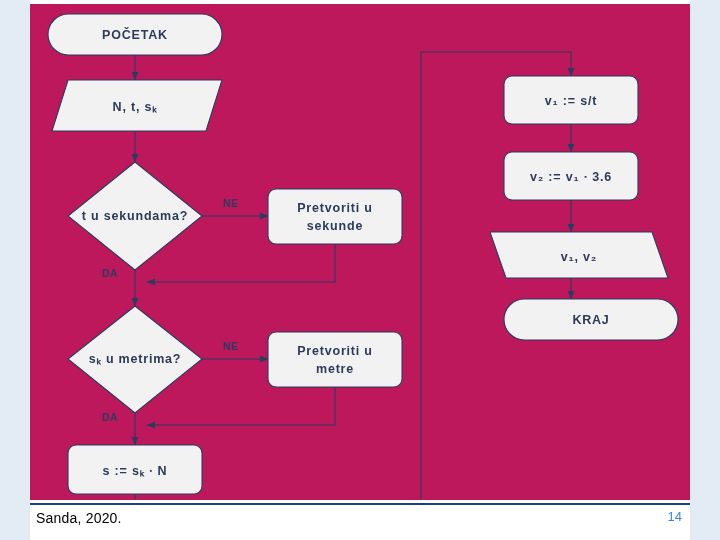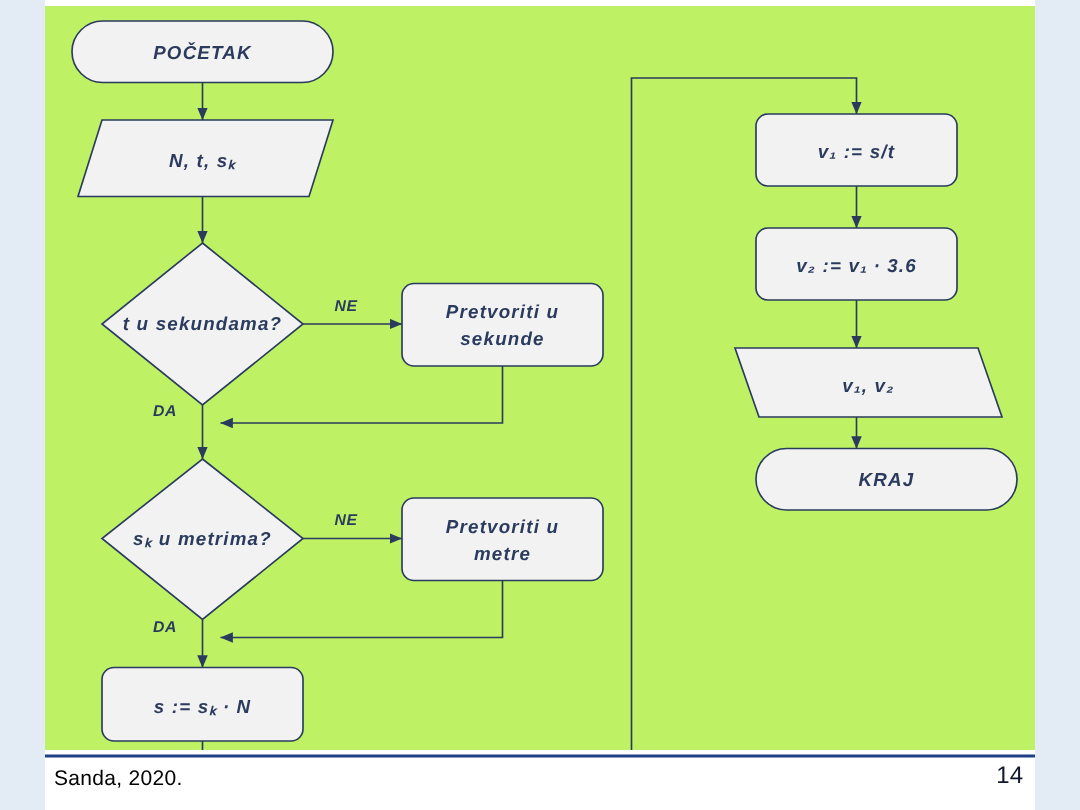--- a/index.html
+++ b/index.html
@@ -46,33 +46,32 @@
     left: 36px;
     top: 510px;
     font-size: 14px;
     color: #000000;
     letter-spacing: 0.2px;
   }
   .footer-right {
     position: absolute;
     right: 38px;
     top: 509px;
-    font-size: 16px;
-    color: #0f172a;
+    font-size: 13px;
+    color: #3b82f6;
   }
 
   
   #chart {
     position: absolute;
     left: 30px;
     top: 4px;
     width: 660px;
     height: 496px;
-    background: #bef264;
-    font-style: italic;
+    background: #be185d;
   }
   #chart svg { display: block; }
   .nodeTextBold {
     font-family: "Liberation Sans", sans-serif;
     font-size: 12.5px;
     font-weight: bold;
     fill: #2a3b5e;
     letter-spacing: 0.8px;
   }
   .edgeLabel {

